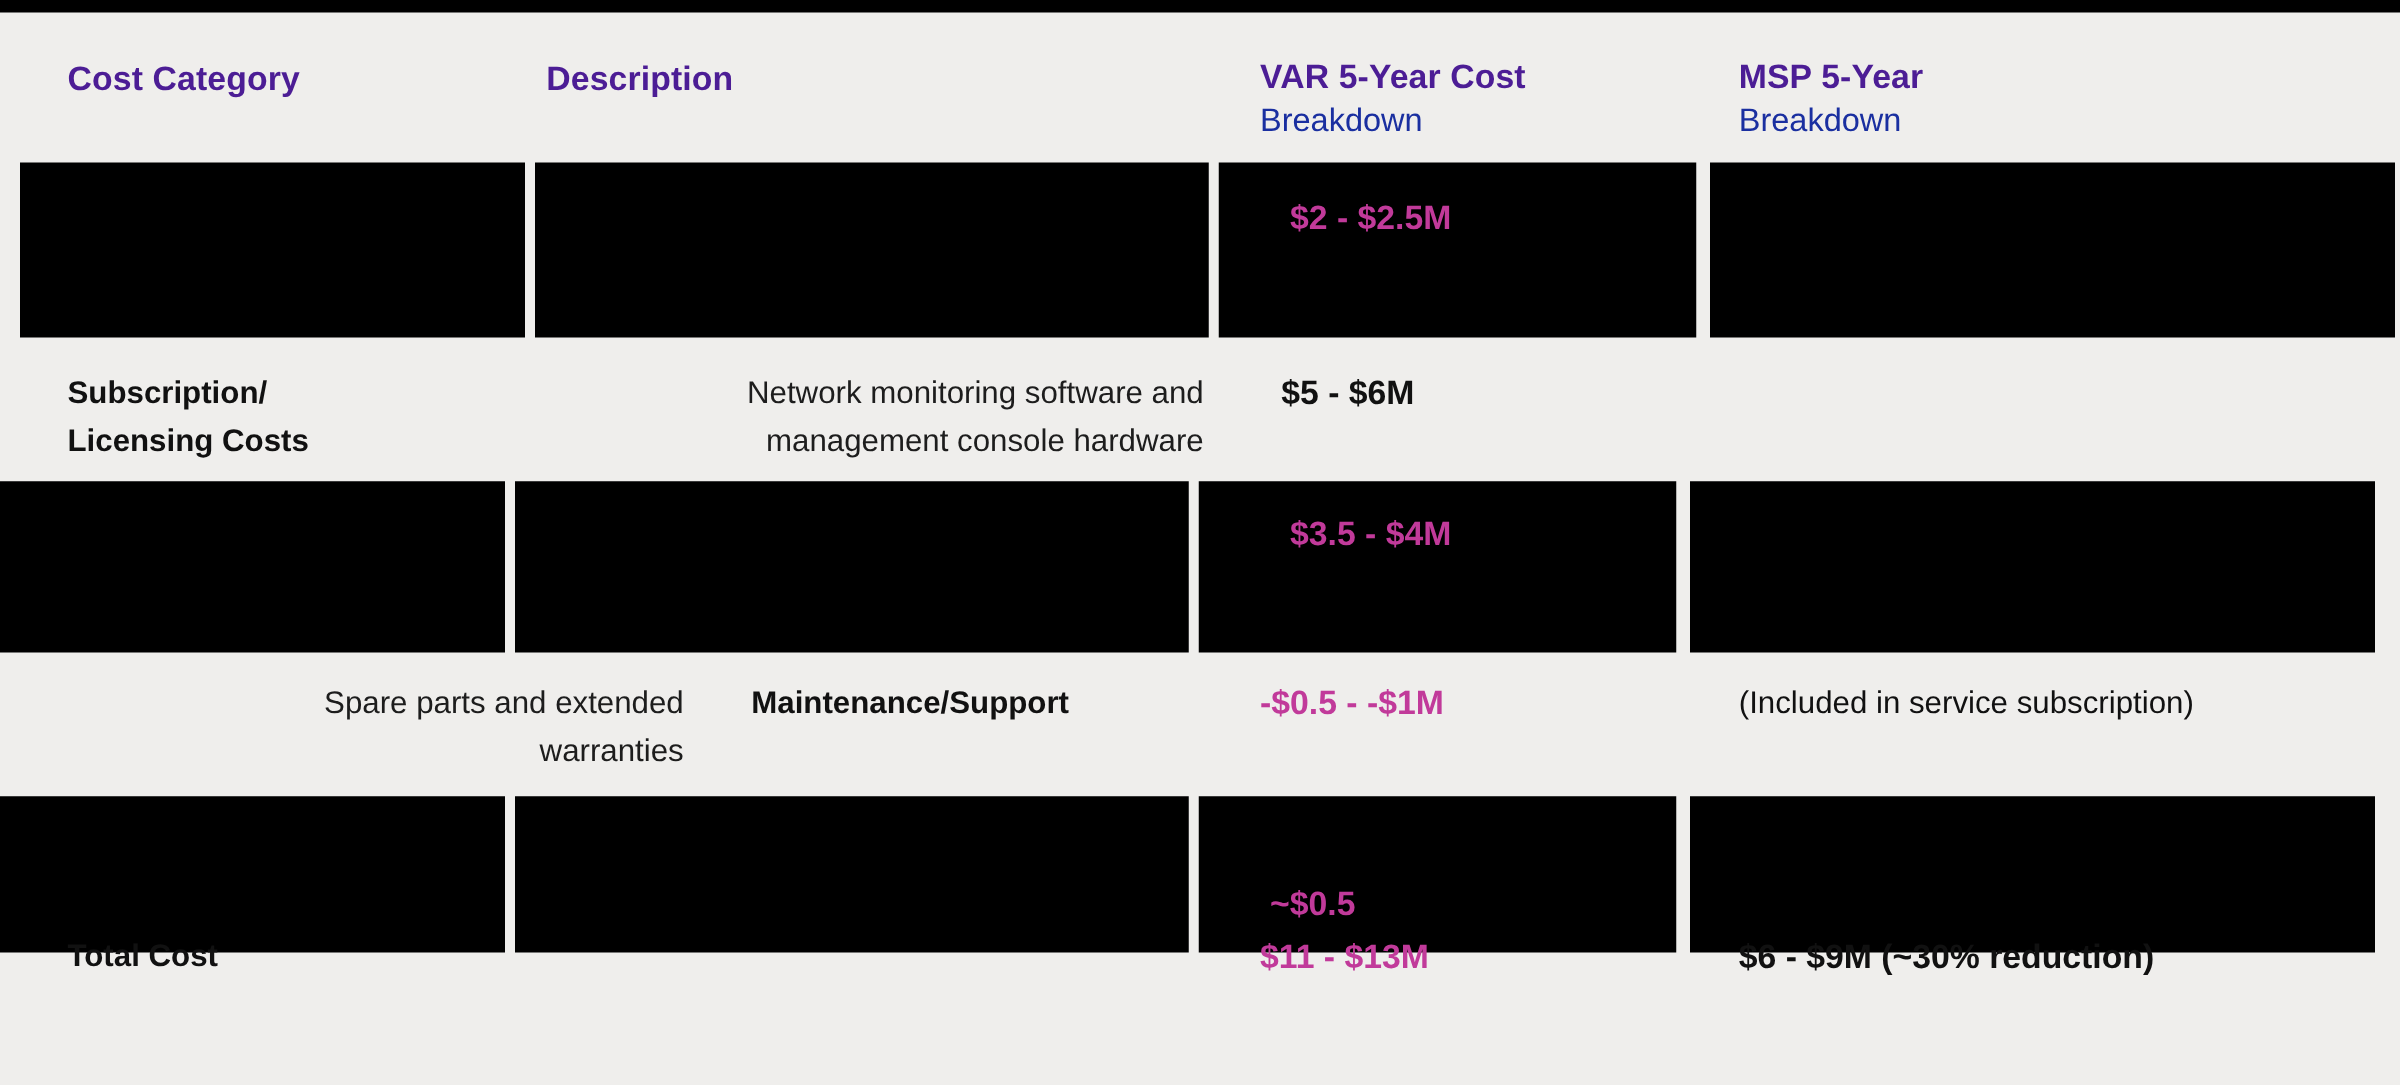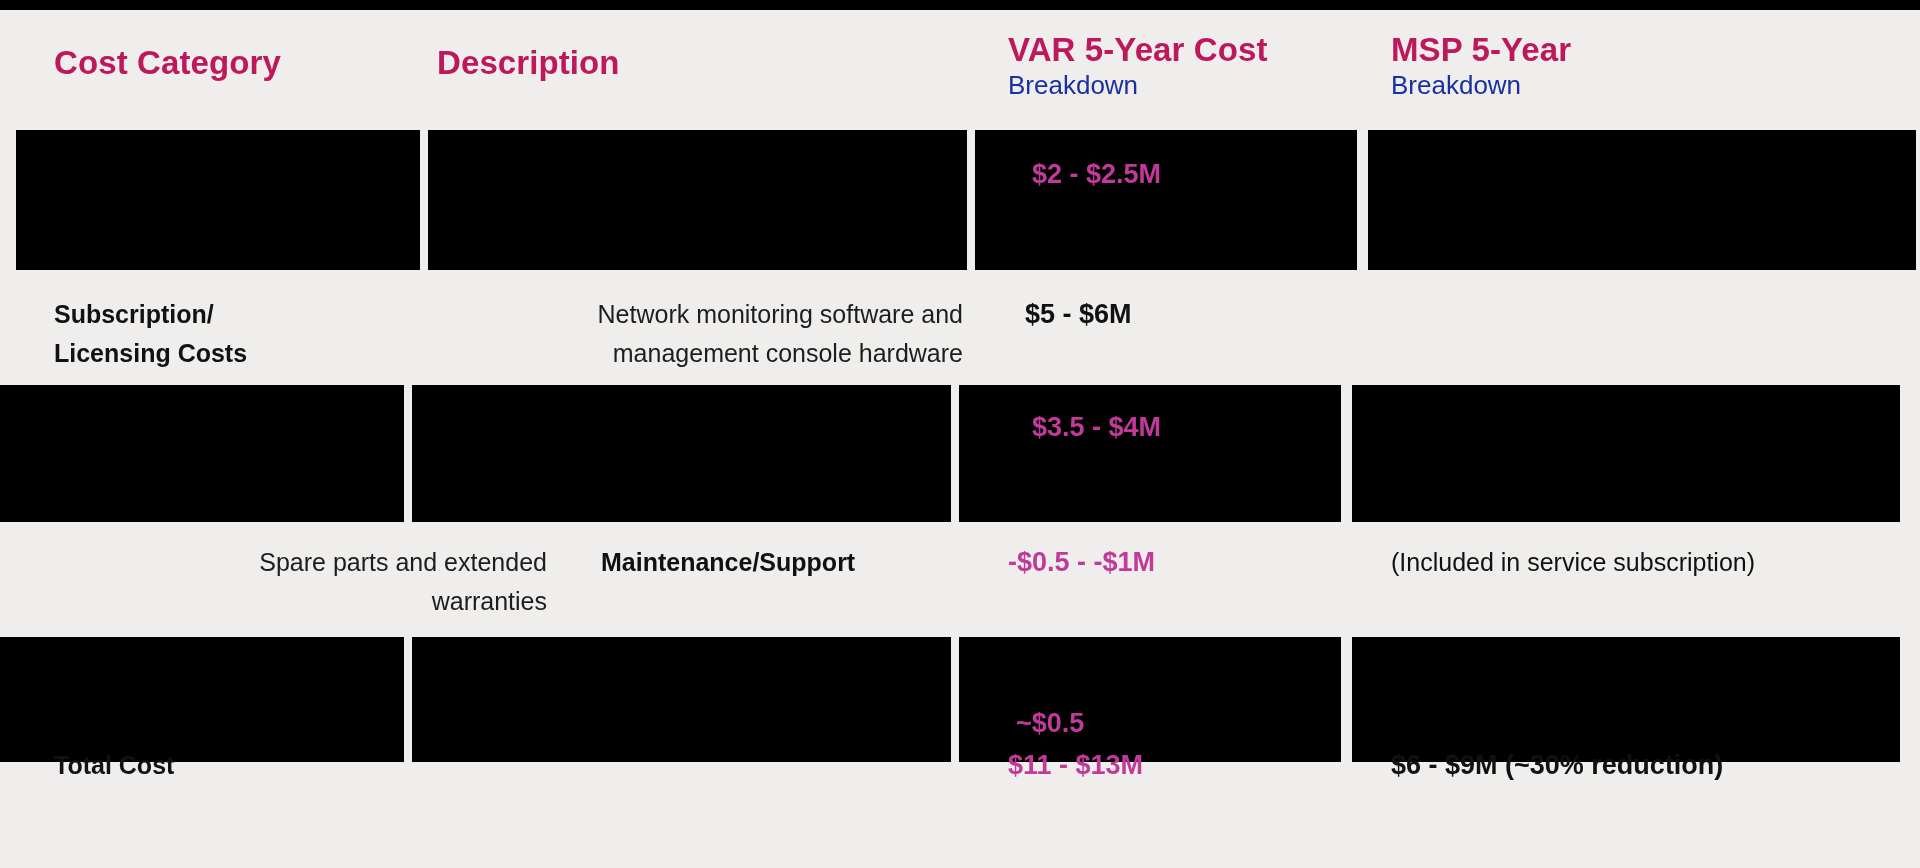--- a/index.html
+++ b/index.html
@@ -61,38 +61,38 @@
   .c3 { width: 390px; padding-left: 57px; }
   .c4 { width: 579px; padding-left: 50px; }
 
   
   .header-row {
     top: 0;
     height: 110px;
     align-items: flex-start;
   }
   .hdr-main {
-    color: #be185d;
-    font-weight: bold;
-    font-size: 33px;
+    color: #4c1d95;
+    font-weight: bold;
+    font-size: 27px;
     line-height: 38px;
     letter-spacing: 0.1px;
     white-space: nowrap;
   }
   .hdr-sub {
     color: #1a2fa0;
     font-weight: normal;
     font-size: 26px;
     line-height: 32px;
     white-space: nowrap;
   }
   .header-row .c1 .hdr-main,
   .header-row .c2 .hdr-main { padding-top: 34px; }
   .header-row .c3 .hdr-main,
-  .header-row .c4 .hdr-main { padding-top: 21px; }
+  .header-row .c4 .hdr-main { padding-top: 32px; }
 
   
   .txt-row { height: 0; }
 
   .cat-text {
     color: #111111;
     font-weight: bold;
     font-size: 25px;
     line-height: 39px;
   }

